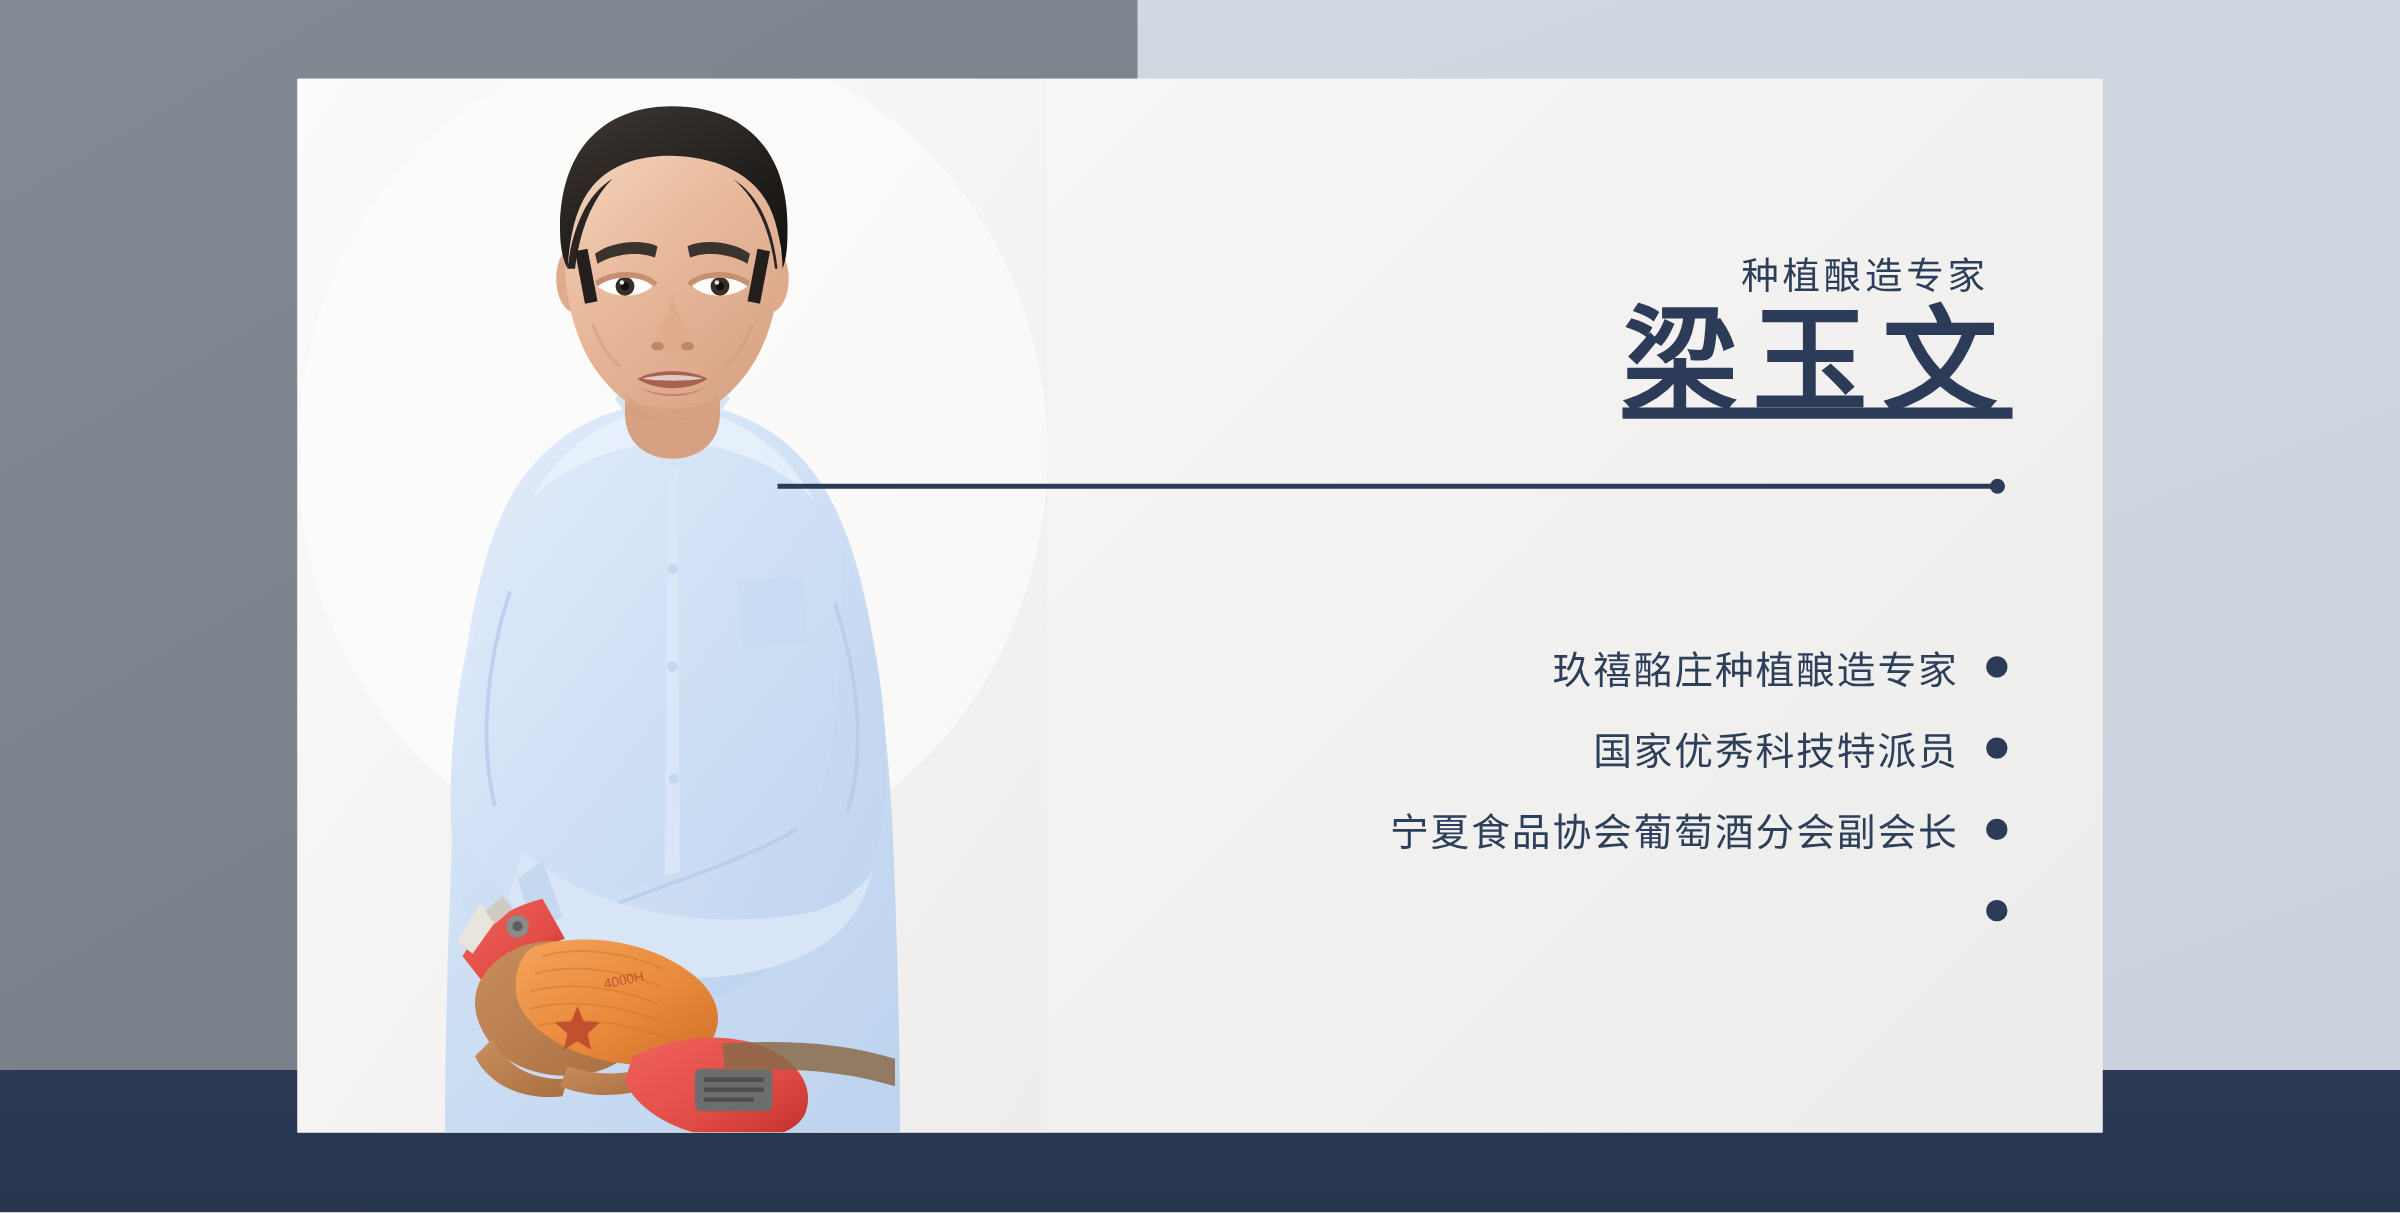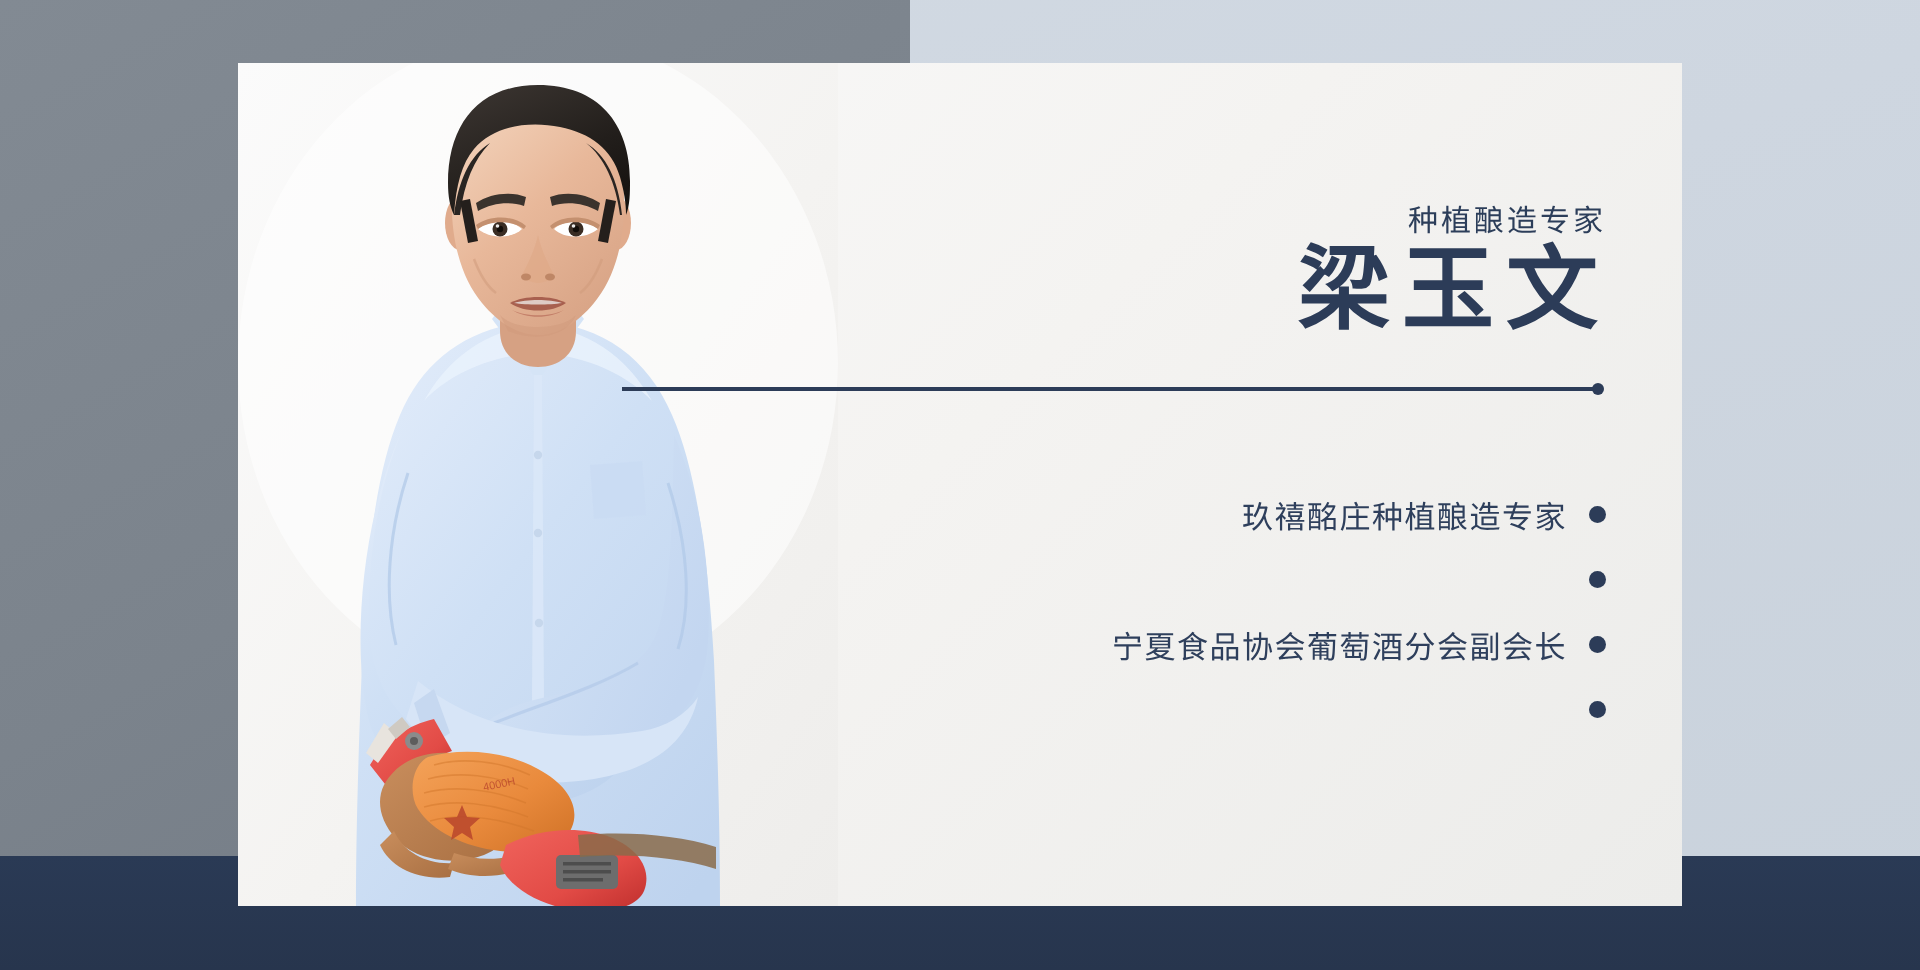--- a/index.html
+++ b/index.html
@@ -62,38 +62,39 @@
   
   .text-col {
     position:absolute;
     right:76px; top:0;
     width:780px; height:843px;
     text-align:right;
   }
 
   .eyebrow {
     position:absolute;
-    right:0; top:133px;
+    right:15px; top:133px;
     font-size:30px;
     letter-spacing:3px;
     color:#2c3e5a;
     font-weight:500;
     white-space:nowrap;
   }
 
   .name {
     position:absolute;
     right:-4px; top:178px;
     font-family:"Liberation Serif","DejaVu Serif",serif;
     font-size:92px;
     line-height:1.08;
     letter-spacing:12px;
     color:#2c3c58;
     font-weight:700;
     white-space:nowrap;
+    text-decoration:underline;
   }
 
   
   .rule {
     position:absolute;
     left:384px; top:320px;
     width:982px; height:12px;
   }
   .rule-line {
     position:absolute;
@@ -105,21 +106,21 @@
     position:absolute;
     right:0; top:0;
     width:12px; height:12px;
     border-radius:50%;
     background:#2c3c58;
   }
 
   
   .creds {
     position:absolute;
-    right:0; top:419px;
+    right:0; top:438px;
     width:100%;
     list-style:none;
   }
   .cred-row {
     display:flex;
     align-items:center;
     justify-content:flex-end;
     height:65px;
     white-space:nowrap;
   }
@@ -369,20 +370,21 @@
       <div class="eyebrow">种植酿造专家</div>
 
       <div class="name">梁玉文</div>
 
       <ul class="creds">
         <li class="cred-row">
           <span class="cred-text">玖禧酩庄种植酿造专家</span>
           <span class="cred-dot"></span>
         </li>
         <li class="cred-row">
+          <span class="cred-text">国家优秀科技特派员</span>
           <span class="cred-dot"></span>
         </li>
         <li class="cred-row">
           <span class="cred-text">宁夏食品协会葡萄酒分会副会长</span>
           <span class="cred-dot"></span>
         </li>
         <li class="cred-row">
           <span class="cred-dot"></span>
         </li>
       </ul>

